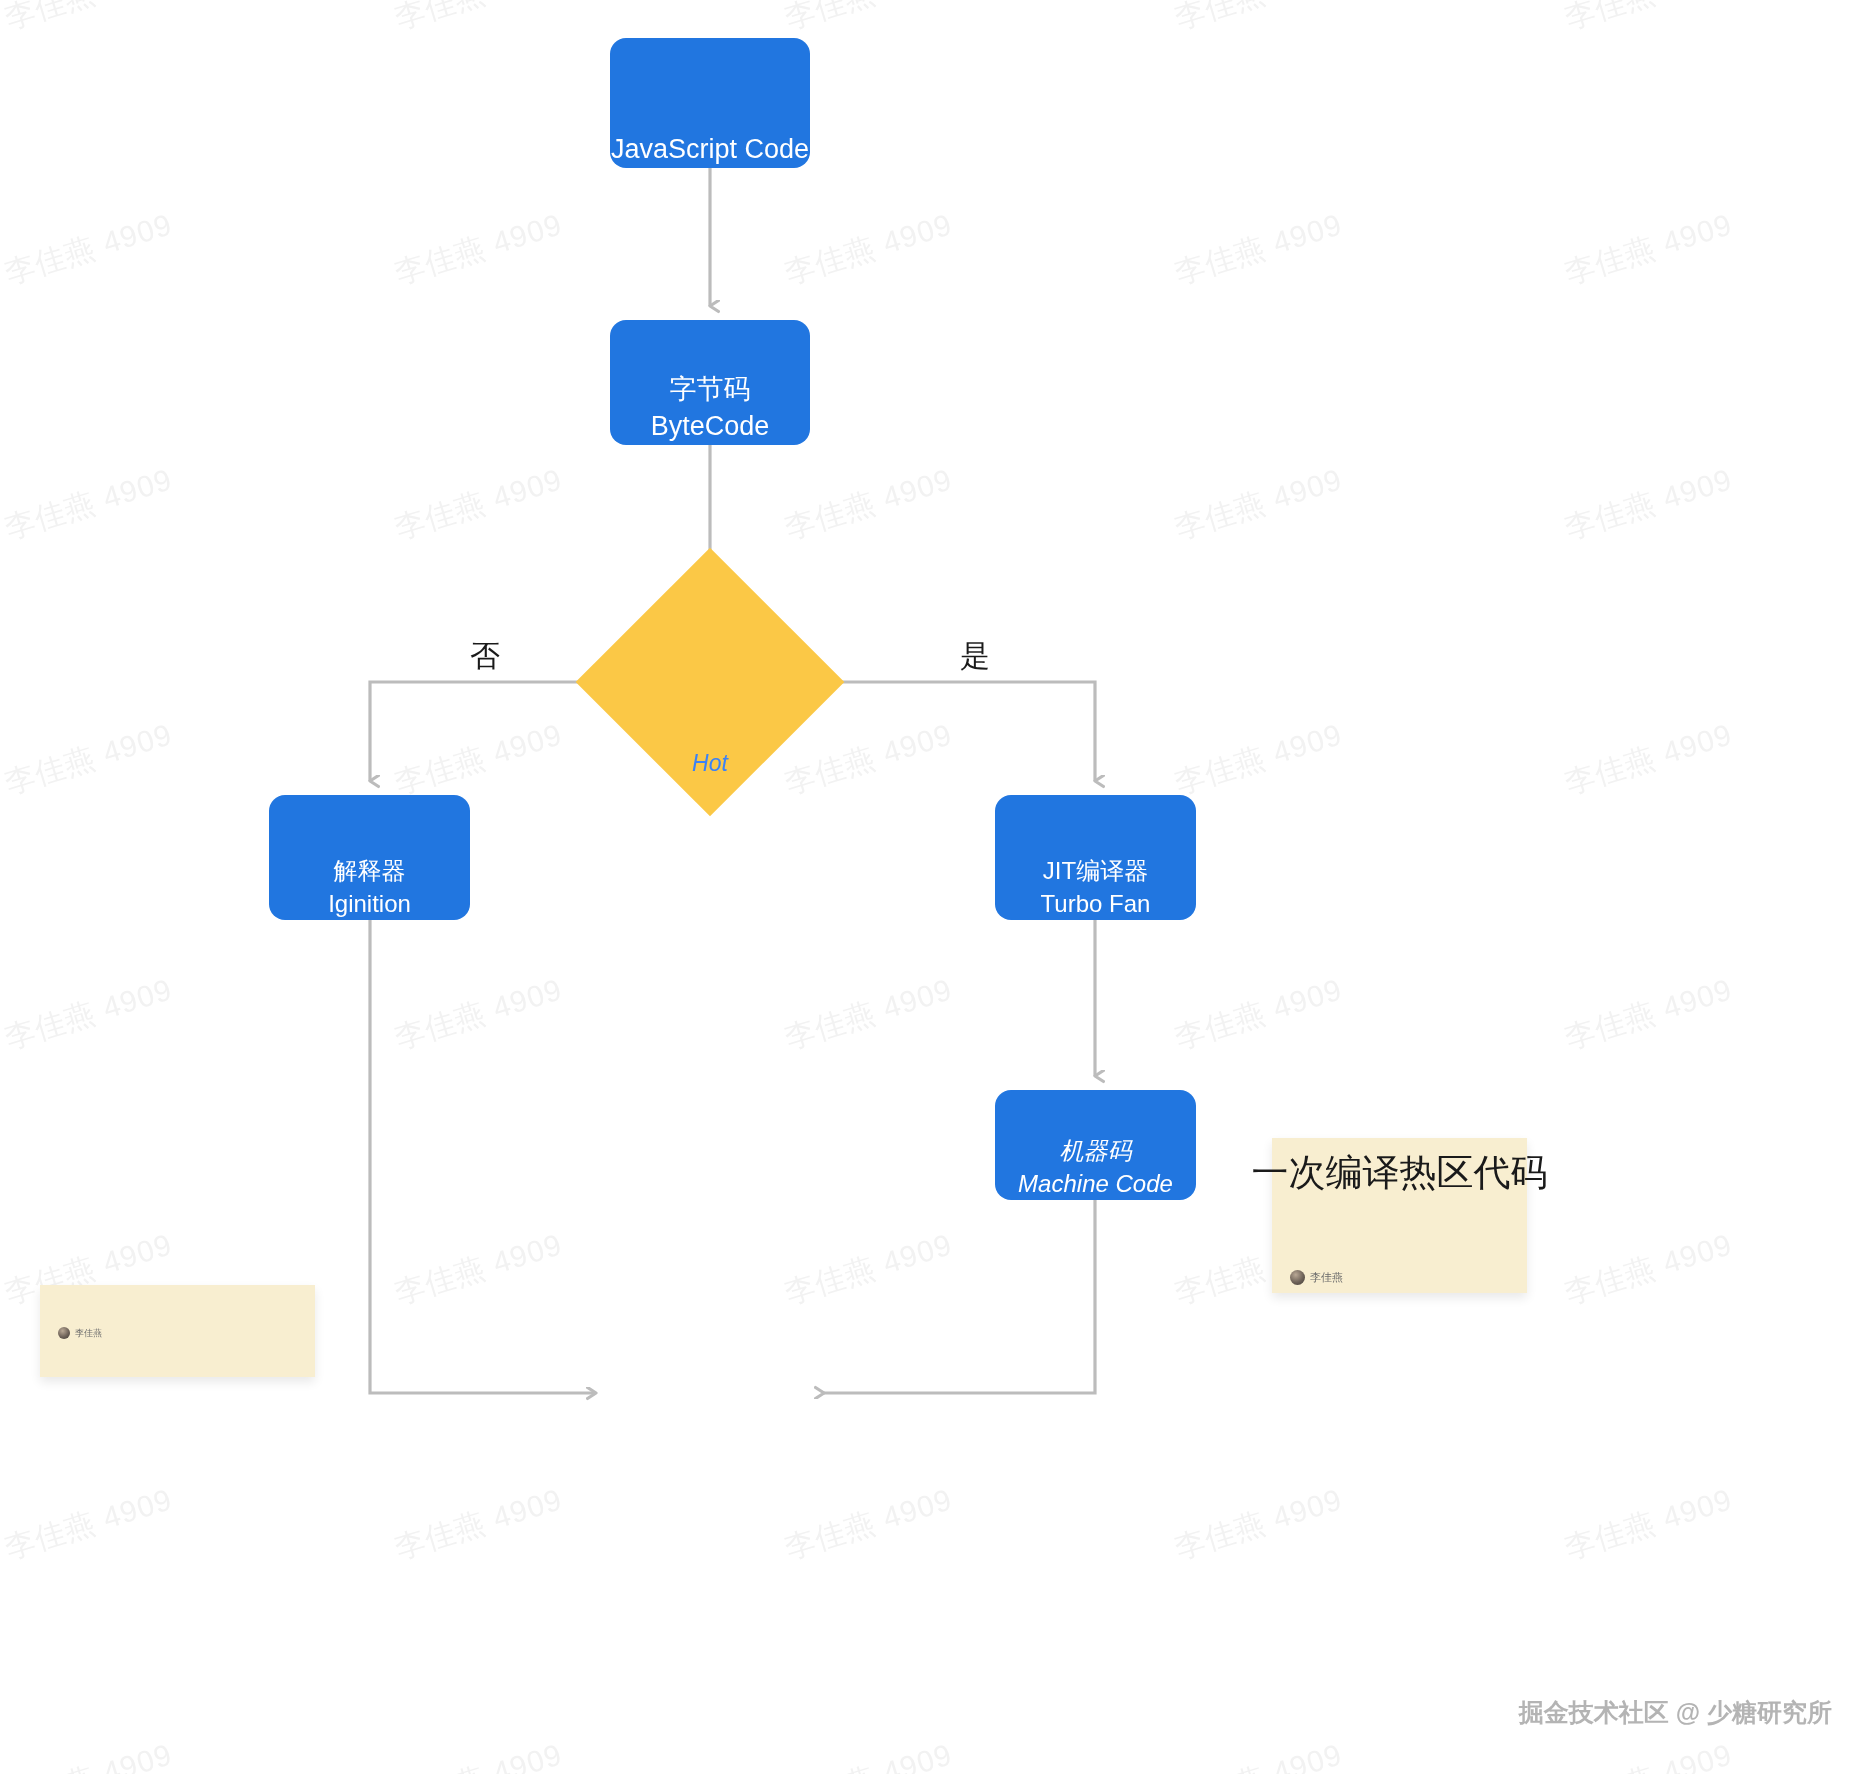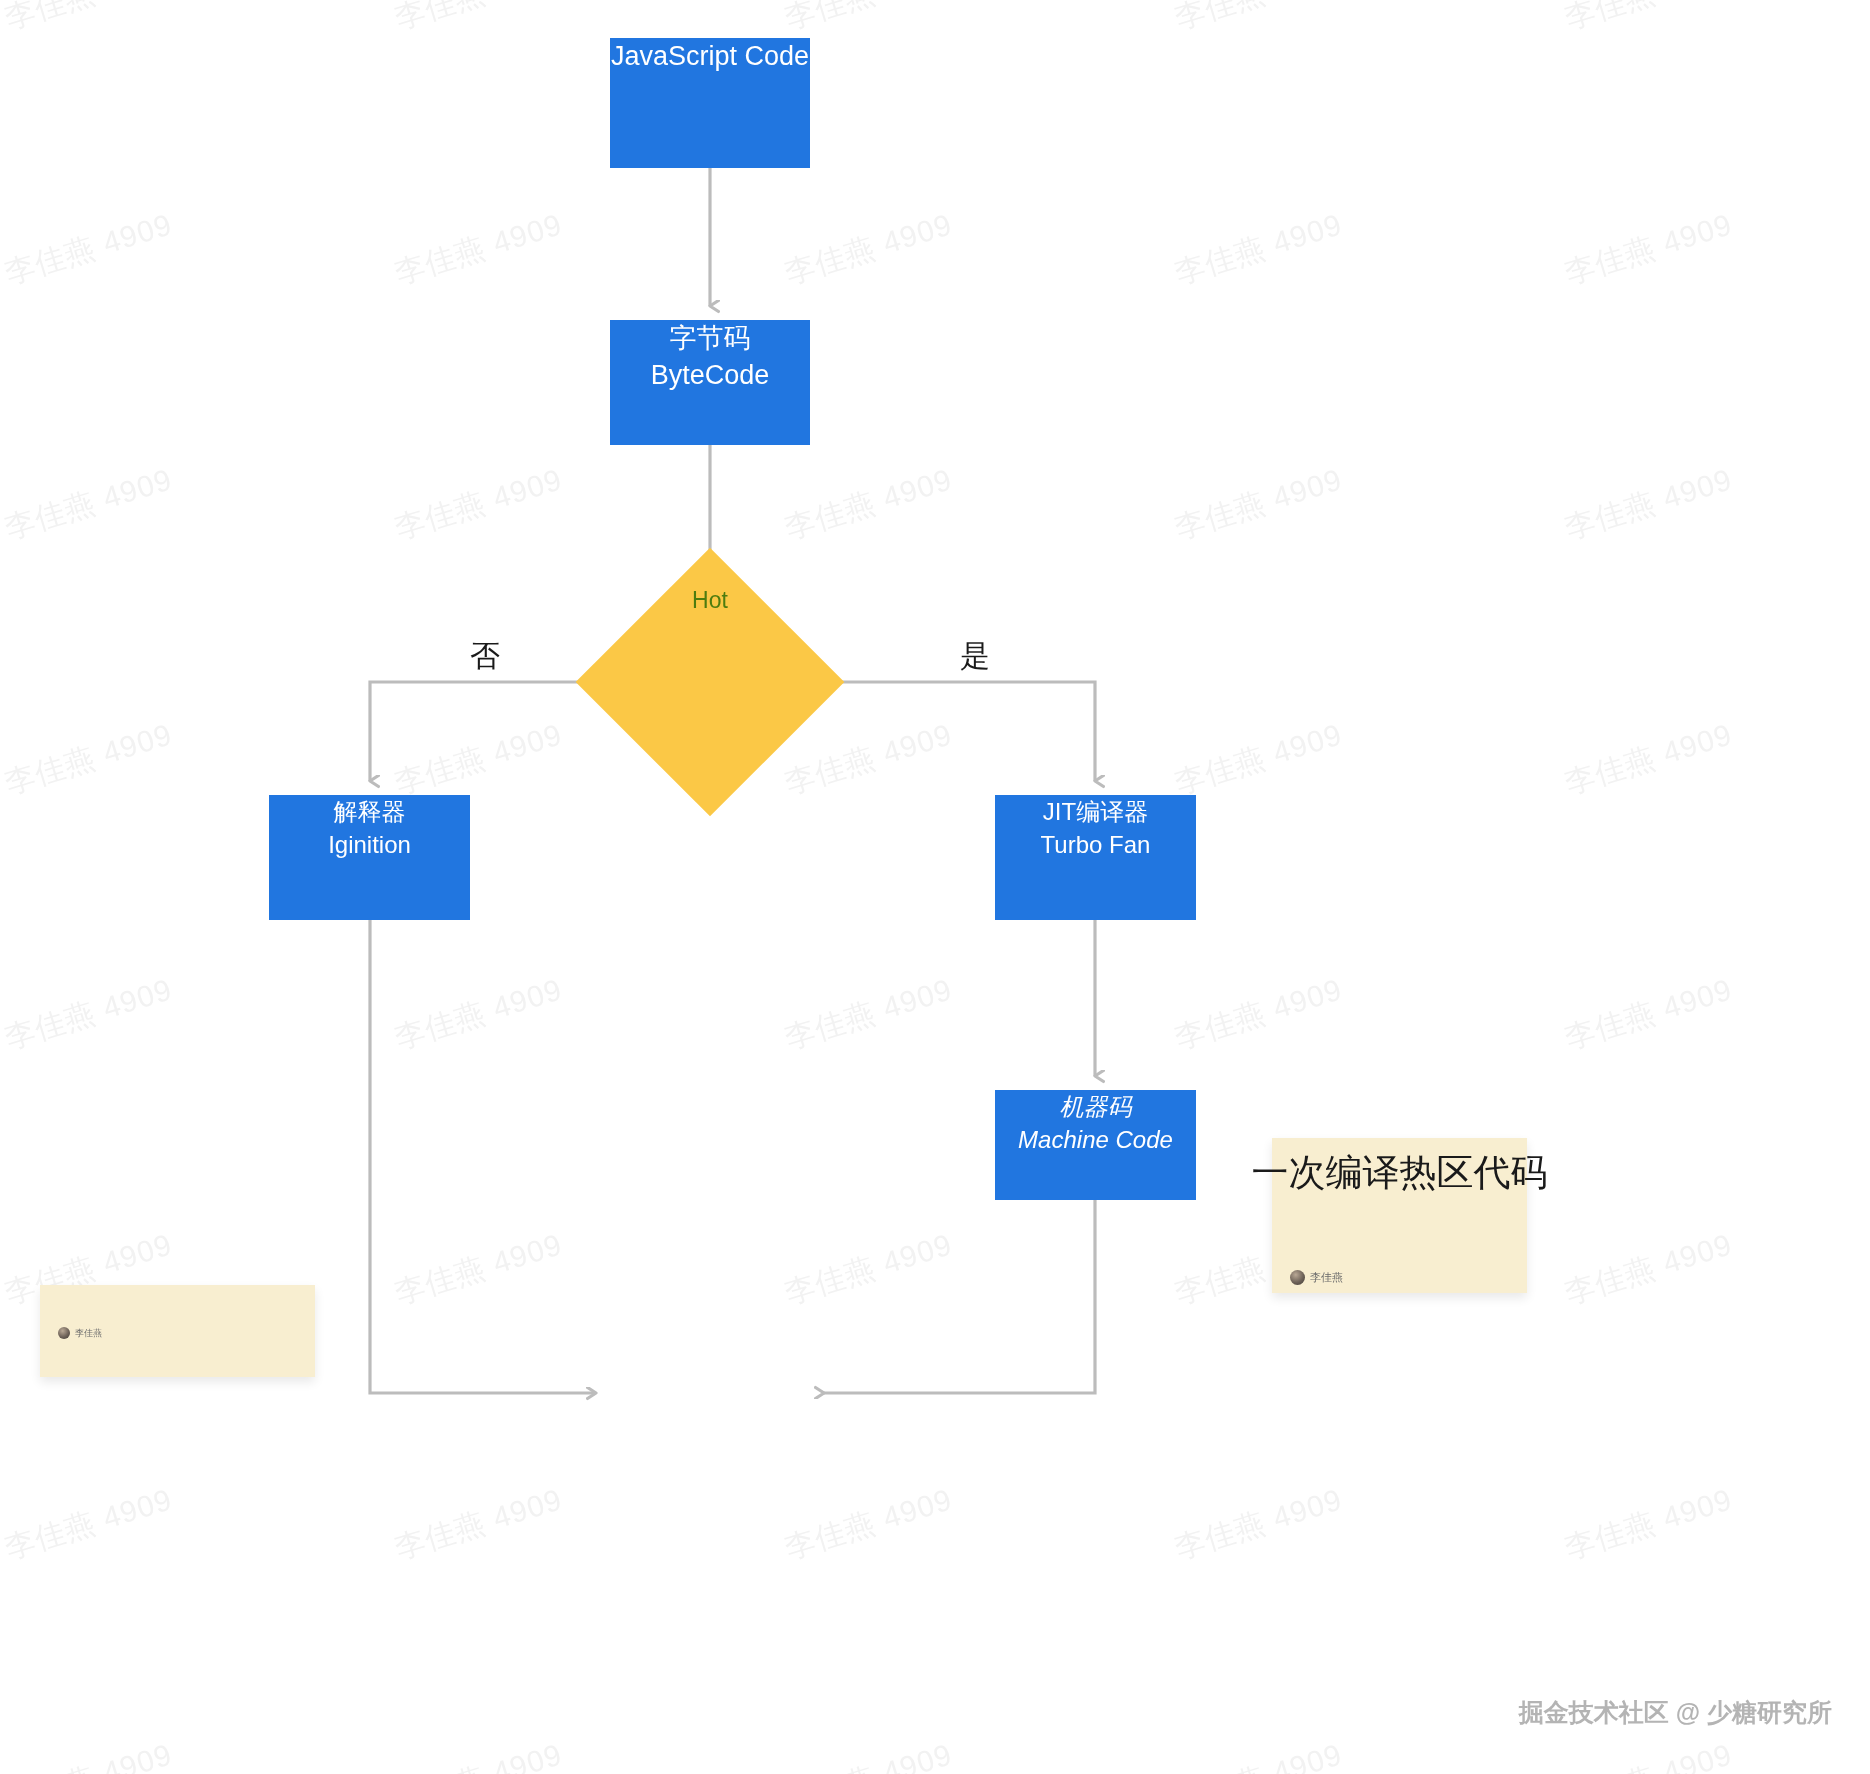--- a/index.html
+++ b/index.html
@@ -49,22 +49,23 @@
     pointer-events: none;
   }
 
   
   .node {
     position: absolute;
     box-sizing: border-box;
     display: flex;
     flex-direction: column;
     align-items: center;
-    justify-content: flex-start;
+    justify-content: flex-end;
     z-index: 3;
+    border-radius: 16px;
   }
   .node-box {
     background: #2176e0;
     color: #ffffff;
   }
   .node-box .line {
     line-height: 1.38;
     text-align: center;
     white-space: nowrap;
   }
@@ -226,21 +227,21 @@
     <div class="line">JavaScript Code</div>
   </div>
 
   <div class="node node-box" id="node-bytecode" style="left: 610px; top: 320px; width: 200px; height: 125px; font-size: 27px; background: rgb(33, 118, 224);">
     <div class="line">字节码</div>
     <div class="line">ByteCode</div>
   </div>
 
   <div class="node node-diamond" id="node-hot" style="left: 615px; top: 587px; width: 190px; height: 190px; font-size: 23px;">
     <div class="diamond-shape" style="background: rgb(251, 200, 70);"></div>
-    <div class="diamond-label" style="color: #4d7c0f;">Hot</div>
+    <div class="diamond-label" style="color: #3b82f6; font-style: italic;">Hot</div>
   </div>
 
   <div class="node node-box" id="node-interpreter" style="left: 269px; top: 795px; width: 201px; height: 125px; font-size: 24px; background: rgb(33, 118, 224);">
     <div class="line">解释器</div>
     <div class="line">Iginition</div>
   </div>
 
   <div class="node node-box" id="node-jit" style="left: 995px; top: 795px; width: 201px; height: 125px; font-size: 24px; background: rgb(33, 118, 224);">
     <div class="line">JIT编译器</div>
     <div class="line">Turbo Fan</div>

